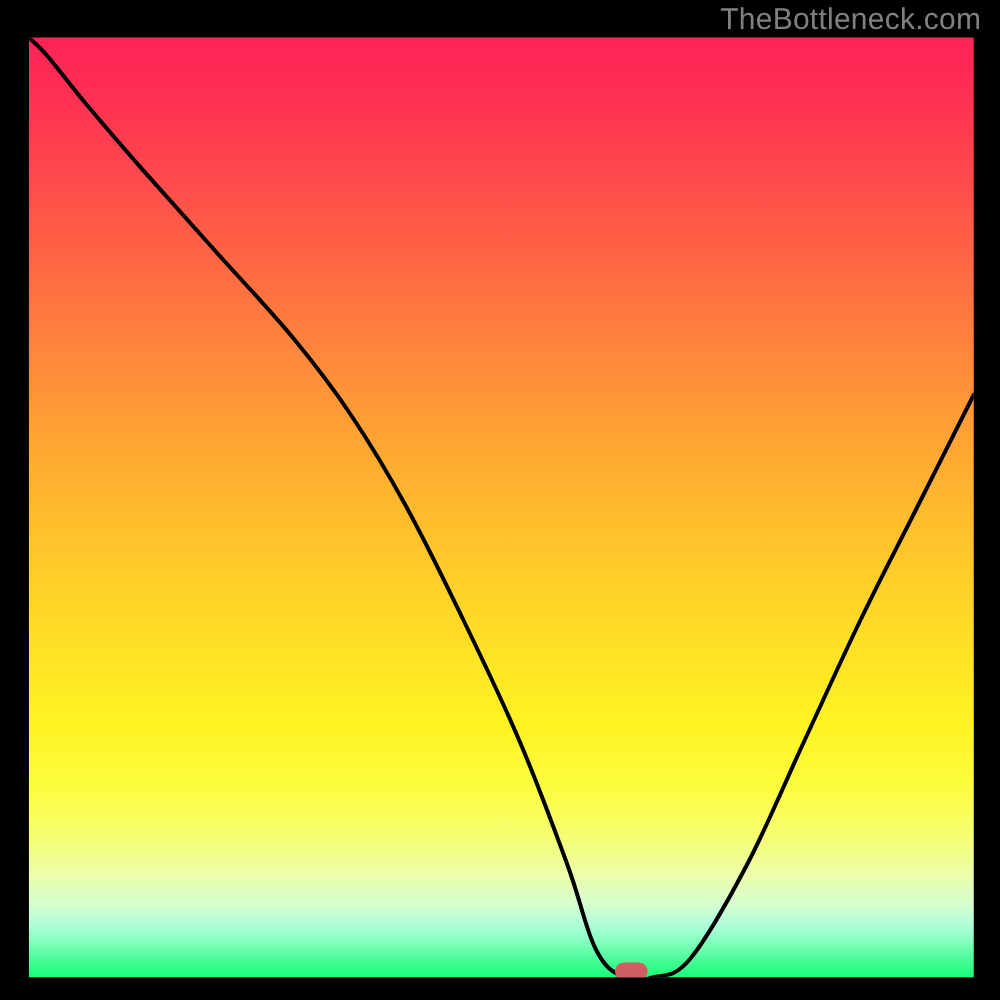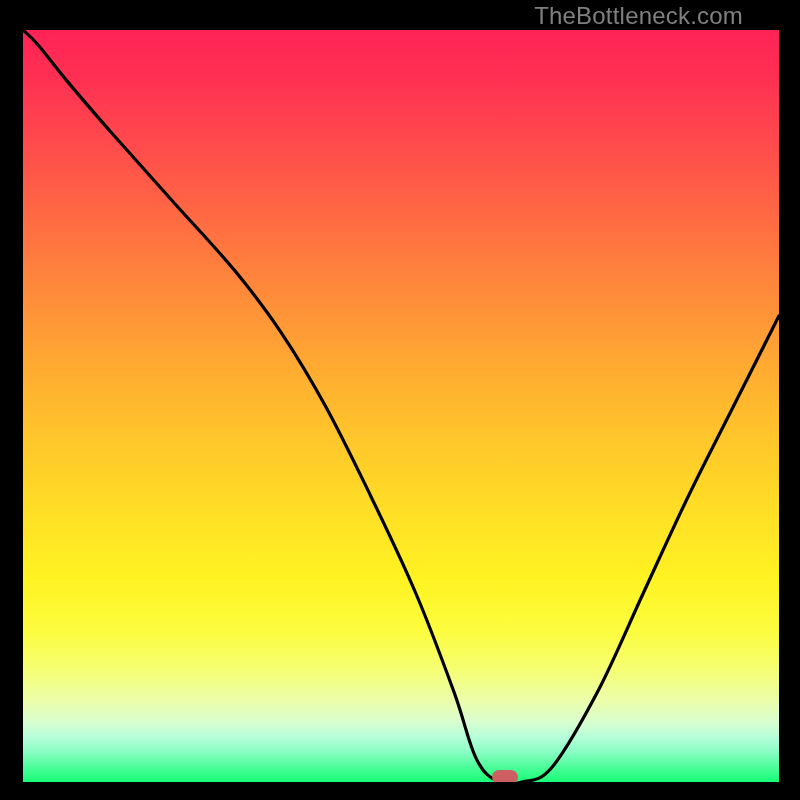--- a/index.html
+++ b/index.html
@@ -9,20 +9,21 @@
     height: 800px;
     background: #000;
     overflow: hidden;
     font-family: Arial, Helvetica, sans-serif;
   }
   .frame {
     position: relative;
     width: 755px;
     height: 800px;
     background: #000;
+    padding-left: 42px;
   }
   .watermark {
     position: absolute;
     top: 2px;
     right: 12px;
     color: #808080;
     font-size: 24px;
     font-weight: 500;
     letter-spacing: 0.2px;
     z-index: 20;

